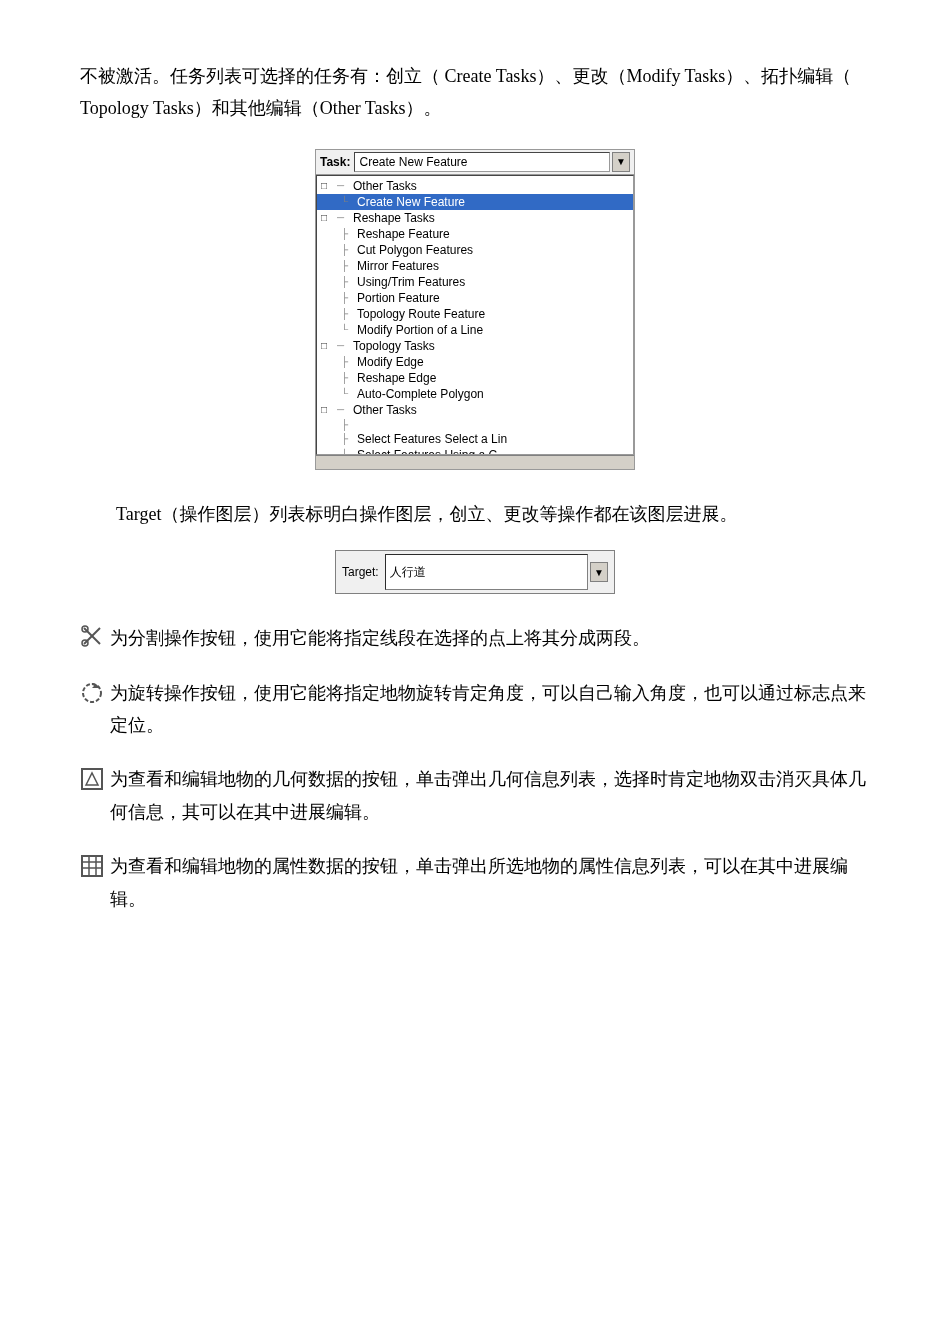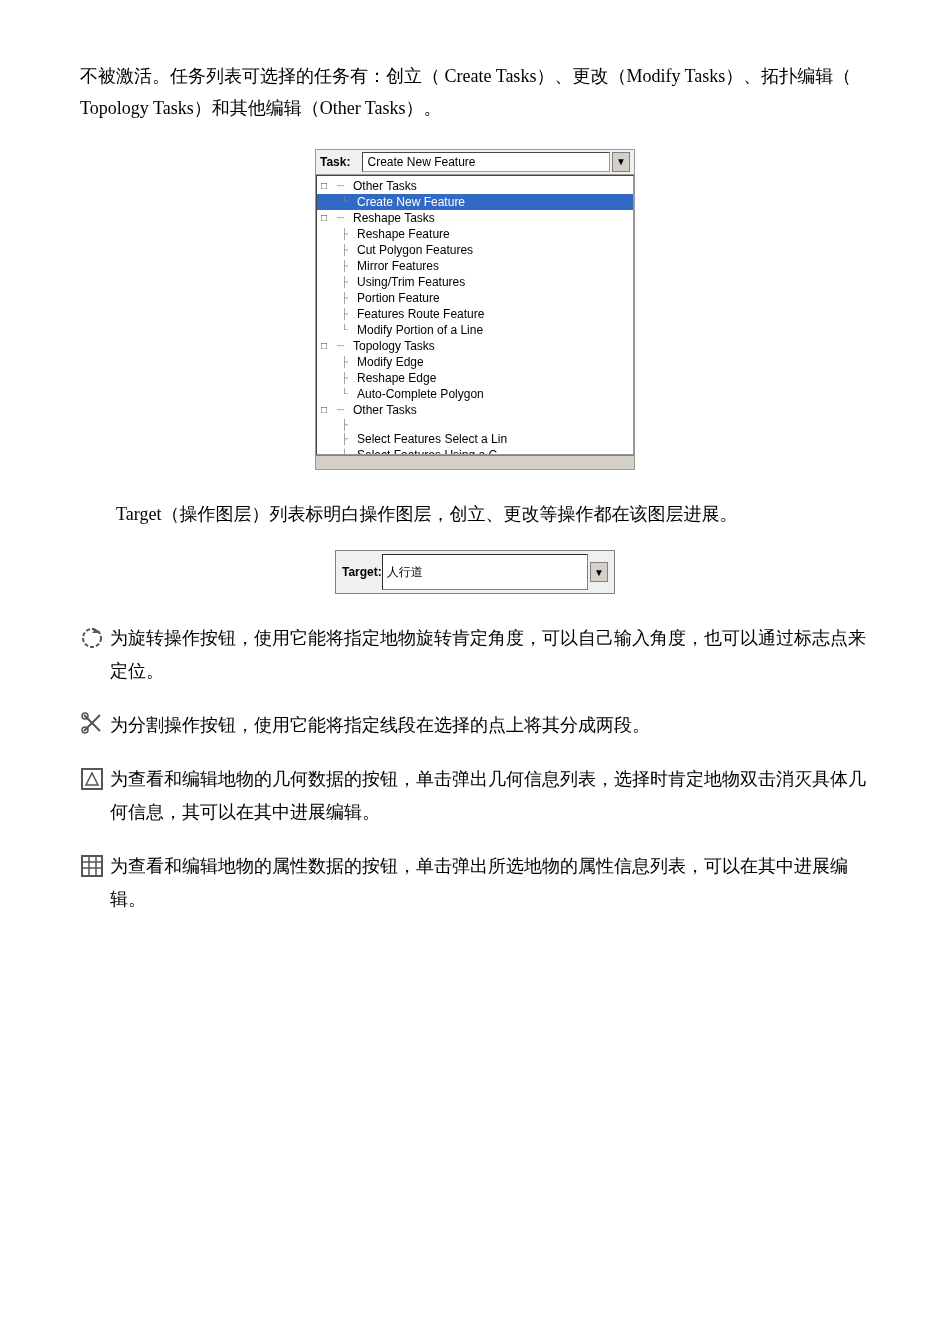--- a/index.html
+++ b/index.html
@@ -41,21 +41,21 @@
     .task-dropdown-header {
       display: flex;
       align-items: center;
       border-bottom: 1px solid #999;
       background: #f0f0f0;
       padding: 2px 4px;
     }
 
     .task-label {
       font-weight: bold;
-      margin-right: 12px;
+      margin-right: 4px;
       white-space: nowrap;
     }
 
     .task-value-box {
       flex: 1;
       background: #ffffff;
       border: 1px inset #999;
       padding: 1px 4px;
       font-size: 12px;
       height: 20px;
@@ -127,22 +127,22 @@
       align-items: center;
       font-family: "Tahoma", "Arial", sans-serif;
       font-size: 12px;
       border: 1px solid #808080;
       background: #f0f0f0;
       padding: 3px 6px;
       width: 280px;
     }
 
     .target-label {
-      font-weight: bold;
-      margin-right: 0;
+      font-weight: normal;
+      margin-right: 6px;
       white-space: nowrap;
     }
 
     .target-value {
       flex: 1;
       background: #ffffff;
       border: 1px inset #808080;
       padding: 17px 4px;
       height: 20px;
       display: flex;
@@ -247,21 +247,21 @@
           <span>Using/Trim Features</span>
         </div>
         <div class="tree-item">
           <span style="display:inline-block;width:20px;flex-shrink:0;"></span>
           <span class="tree-connector" style="color:#808080;">├&nbsp;</span>
           <span>Portion Feature</span>
         </div>
         <div class="tree-item">
           <span style="display:inline-block;width:20px;flex-shrink:0;"></span>
           <span class="tree-connector" style="color:#808080;">├&nbsp;</span>
-          <span>Features Route Feature</span>
+          <span>Topology Route Feature</span>
         </div>
         <div class="tree-item">
           <span style="display:inline-block;width:20px;flex-shrink:0;"></span>
           <span class="tree-connector" style="color:#808080;">└&nbsp;</span>
           <span>Modify Portion of a Line</span>
         </div>
         <div class="tree-item">
           <span class="expander">□</span>
           <span class="tree-connector">─</span>
           <span>Topology Tasks</span>
@@ -316,39 +316,39 @@
     <div class="target-value">
       <span>人行道</span>
     </div>
     <div class="target-arrow">▼</div>
   </div>
 </div>
 
 <div id="icon-paragraphs-container">
 
 <div class="icon-para">
-      <div class="icon-box" style="margin-top:4px;width:24px;height:24px;position:relative;">
-        <svg width="24" height="24" viewBox="0 0 24 24" fill="none" xmlns="http://www.w3.org/2000/svg">
-          <circle cx="12" cy="12" r="9" stroke="#555" stroke-width="2" fill="none" stroke-dasharray="4 2"></circle>
-          <path d="M12 3 C12 3 16 3 16 7" stroke="#555" stroke-width="2" fill="none"></path>
-          <polygon points="16,3 20,7 12,7" fill="#555"></polygon>
-        </svg>
-      </div>
-      <span>为旋转操作按钮，使用它能将指定地物旋转肯定角度，可以自己输入角度，也可以通过标志点来定位。</span>
-    </div>
-    <div class="icon-para">
       <div class="icon-box icon-scissors">
         <svg width="24" height="24" viewBox="0 0 24 24" fill="none" xmlns="http://www.w3.org/2000/svg">
           <line x1="4" y1="4" x2="20" y2="20" stroke="#555" stroke-width="2"></line>
           <line x1="4" y1="20" x2="20" y2="4" stroke="#555" stroke-width="2"></line>
           <circle cx="5" cy="5" r="3" stroke="#555" stroke-width="1.5" fill="none"></circle>
           <circle cx="5" cy="19" r="3" stroke="#555" stroke-width="1.5" fill="none"></circle>
         </svg>
       </div>
       <span>为分割操作按钮，使用它能将指定线段在选择的点上将其分成两段。</span>
+    </div>
+    <div class="icon-para">
+      <div class="icon-box" style="margin-top:4px;width:24px;height:24px;position:relative;">
+        <svg width="24" height="24" viewBox="0 0 24 24" fill="none" xmlns="http://www.w3.org/2000/svg">
+          <circle cx="12" cy="12" r="9" stroke="#555" stroke-width="2" fill="none" stroke-dasharray="4 2"></circle>
+          <path d="M12 3 C12 3 16 3 16 7" stroke="#555" stroke-width="2" fill="none"></path>
+          <polygon points="16,3 20,7 12,7" fill="#555"></polygon>
+        </svg>
+      </div>
+      <span>为旋转操作按钮，使用它能将指定地物旋转肯定角度，可以自己输入角度，也可以通过标志点来定位。</span>
     </div>
     <div class="icon-para">
       <div class="icon-box" style="margin-top:4px;">
         <svg width="24" height="24" viewBox="0 0 24 24" fill="none" xmlns="http://www.w3.org/2000/svg">
           <rect x="2" y="2" width="20" height="20" stroke="#555" stroke-width="2" fill="none"></rect>
           <polygon points="6,18 12,6 18,18" stroke="#555" stroke-width="1.5" fill="none"></polygon>
         </svg>
       </div>
       <span>为查看和编辑地物的几何数据的按钮，单击弹出几何信息列表，选择时肯定地物双击消灭具体几何信息，其可以在其中进展编辑。</span>
     </div>

